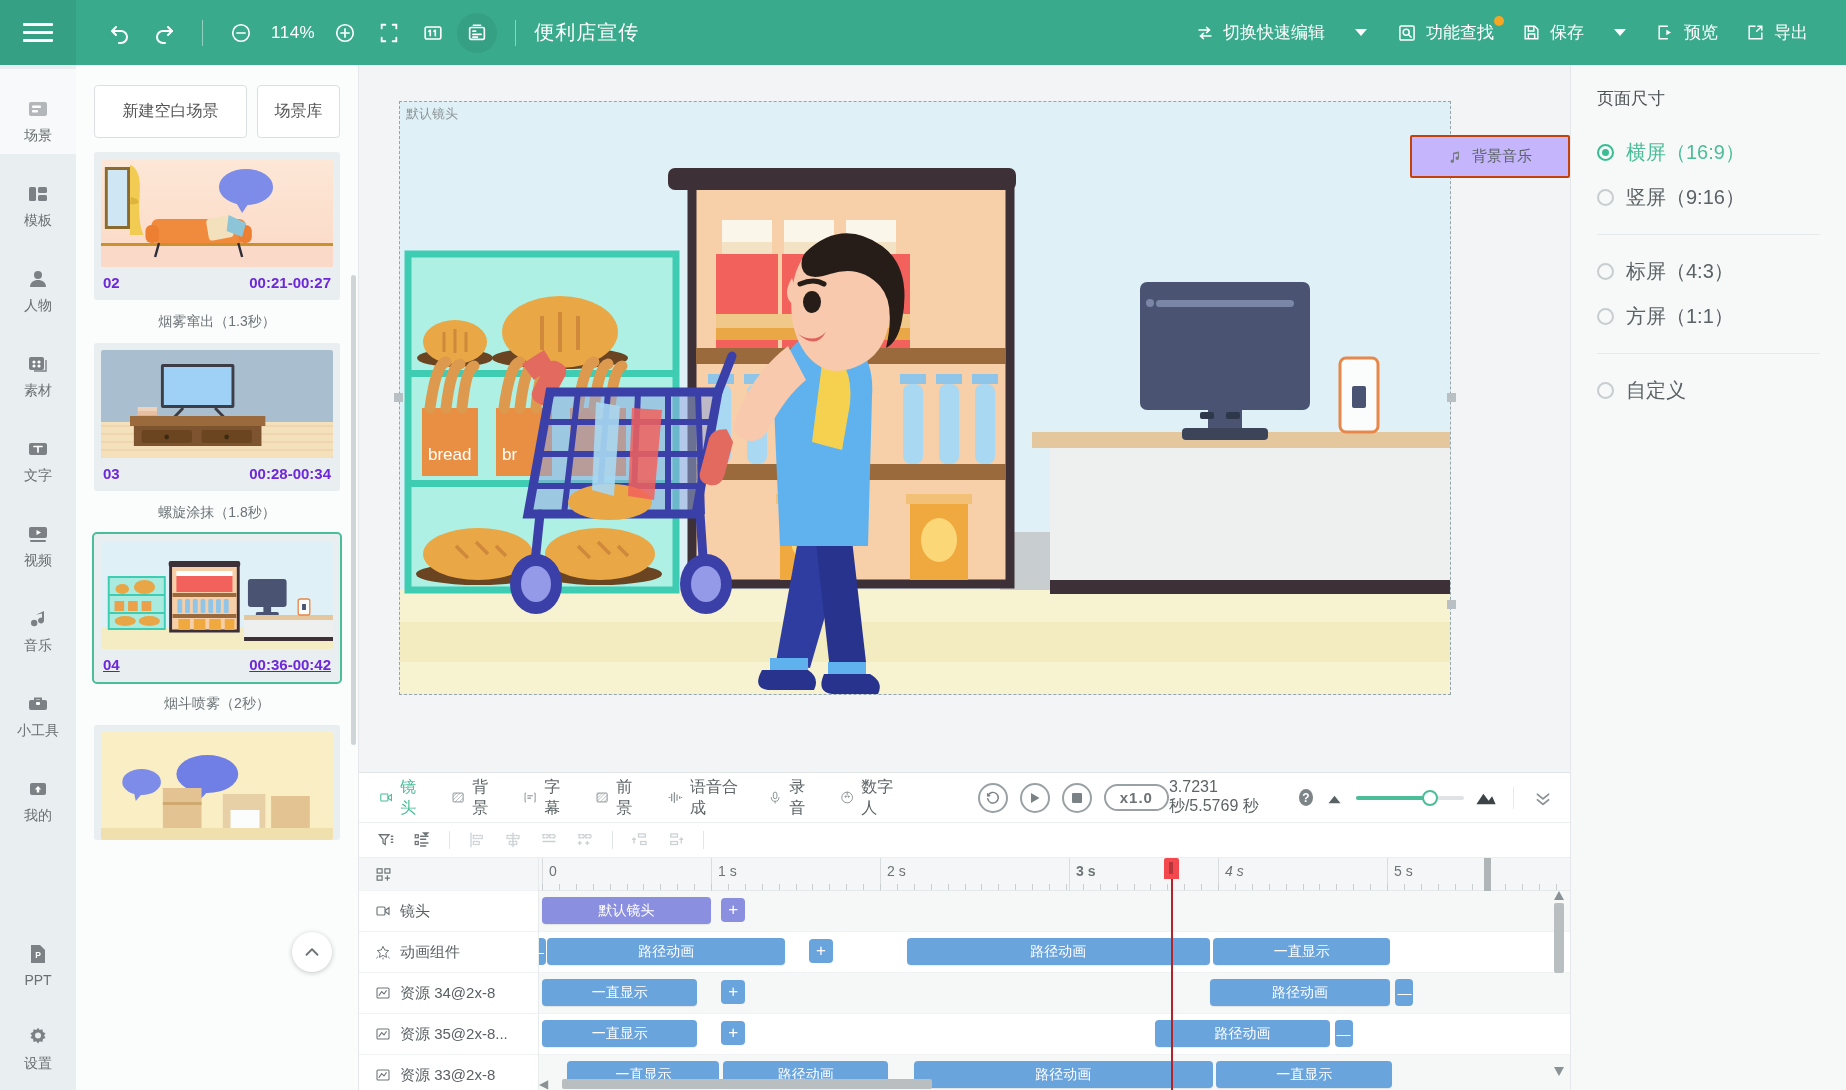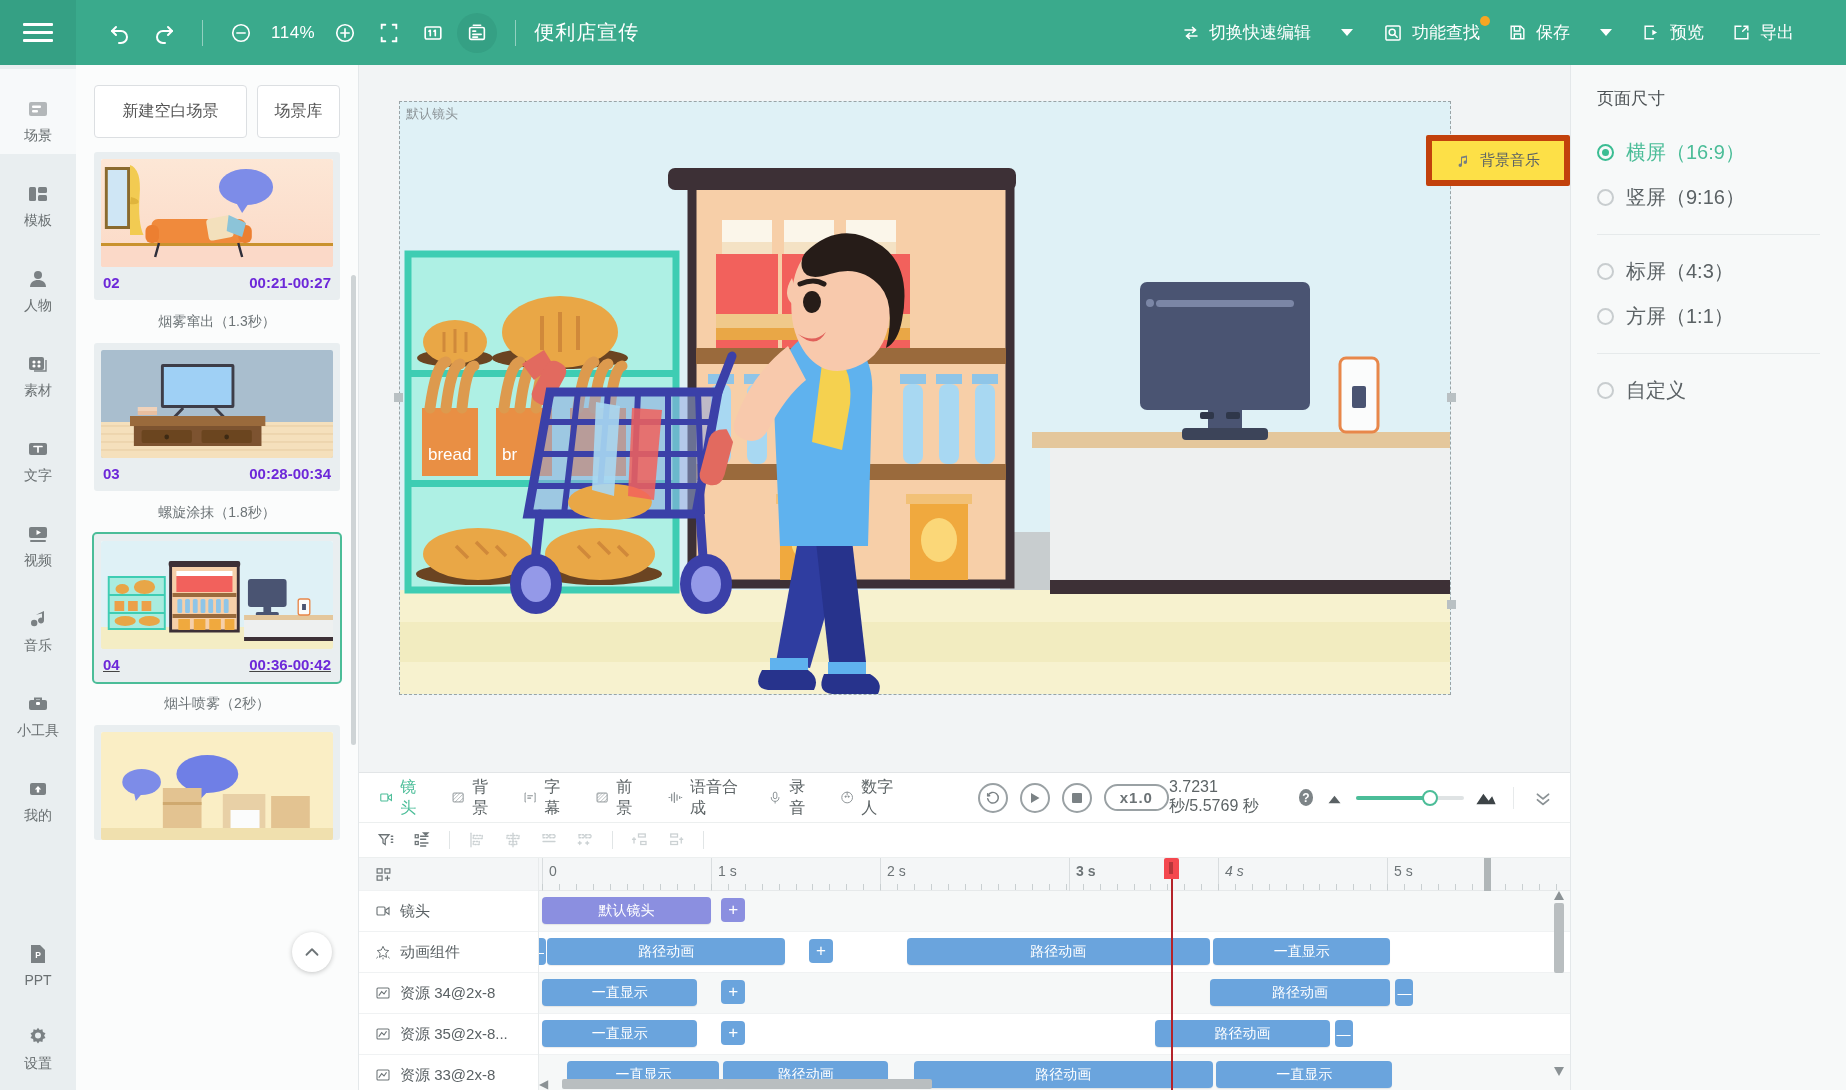--- a/index.html
+++ b/index.html
@@ -17,21 +17,21 @@
   .hamburger .bars{ width:30px; }
   .hamburger .bars i{ display:block; height:3px; background:#fff; margin:5px 0; border-radius:1px;}
   .tb-group{ display:flex; align-items:center; gap:4px; padding-left:24px;}
   .tb-btn{ width:40px;height:40px; display:flex;align-items:center;justify-content:center;
            border-radius:50%; cursor:pointer; }
   .tb-btn.active{ background:#35a084; }
   .tb-zoom{ font-size:17px; letter-spacing:.5px; padding:0 6px; min-width:52px; text-align:center;}
   .tb-sep{ width:1px; height:26px; background:rgba(255,255,255,.45); margin:0 14px; }
   .doc-title{ font-size:20px; letter-spacing:1px; }
   .spacer{ flex:1; }
-  .tb-right{ display:flex; align-items:center; padding-right:40px; gap:4px; }
+  .tb-right{ display:flex; align-items:center; padding-right:26px; gap:4px; }
   .tb-item{ display:flex; align-items:center; gap:9px; font-size:17px; padding:7px 12px;
             border-radius:4px; cursor:pointer; position:relative; white-space:nowrap;}
   .dot-badge{ position:absolute; top:2px; right:2px; width:10px;height:10px;border-radius:50%;background:#f6a623;}
   .chev{ display:inline-block; width:0;height:0;border-left:6px solid transparent;border-right:6px solid transparent;border-top:7px solid #fff; }
 
   
   .bodyrow{ display:flex; flex:1; min-height:0; }
 
   
   .rail{ width:76px; background:#e9eef0; display:flex; flex-direction:column; align-items:center;
@@ -57,22 +57,22 @@
                font-weight:bold; color:#6d28d9; font-size:15px;}
   .scene-trans{ text-align:center; font-size:14px; color:#6d7477; padding:9px 0 12px;}
   .scroll-up{ position:absolute; right:26px; bottom:118px; width:40px;height:40px;border-radius:50%;
               background:#fff; box-shadow:0 1px 5px rgba(0,0,0,.22); display:flex;align-items:center;
               justify-content:center; cursor:pointer; z-index:5;}
   .panel-scrollbar{ position:absolute; right:2px; top:210px; width:5px; height:470px; background:#cfd4d6; border-radius:3px;}
 
   
   .center{ flex:1; display:flex; flex-direction:column; min-width:0; background:#f2f4f5;}
   .stage{ flex:0 0 707px; position:relative; background:#f2f4f5; overflow:hidden;}
-  .bgm-btn{ position:absolute; top:70px; right:0px; background:#fde047; border:6px solid #c2410c;
-            border-radius:2px; padding:10px 24px; display:flex; align-items:center; gap:8px;
+  .bgm-btn{ position:absolute; top:70px; right:0px; background:#c4b5fd; border:2px solid #c2410c;
+            border-radius:2px; padding:10px 36px; display:flex; align-items:center; gap:8px;
             font-size:15px; color:#5c6366; cursor:pointer; z-index:6;}
   .canvas-wrap{ position:absolute; left:40px; top:36px; width:1052px; height:594px; }
   .canvas{ position:absolute; inset:0; border:1px dashed #9aa3a6; background:#dff1f6; overflow:hidden;}
   .cam-label{ position:absolute; left:6px; top:3px; font-size:13px; color:#8d9598; z-index:4;}
   .handle{ position:absolute; width:9px;height:9px;background:#b9c0c3; }
   
   .timeline{ flex:1; background:#fff; border-top:1px solid #e2e5e7; display:flex; flex-direction:column; min-height:0;}
   .tl-head{ height:50px; display:flex; align-items:center; border-bottom:1px solid #ecefef; padding-left:8px;}
   .tl-tab{ display:flex; align-items:center; gap:7px; padding:0 12px; font-size:16px; color:#5d6466; cursor:pointer;}
   .tl-tab.active{ color:#4bbd98; }

